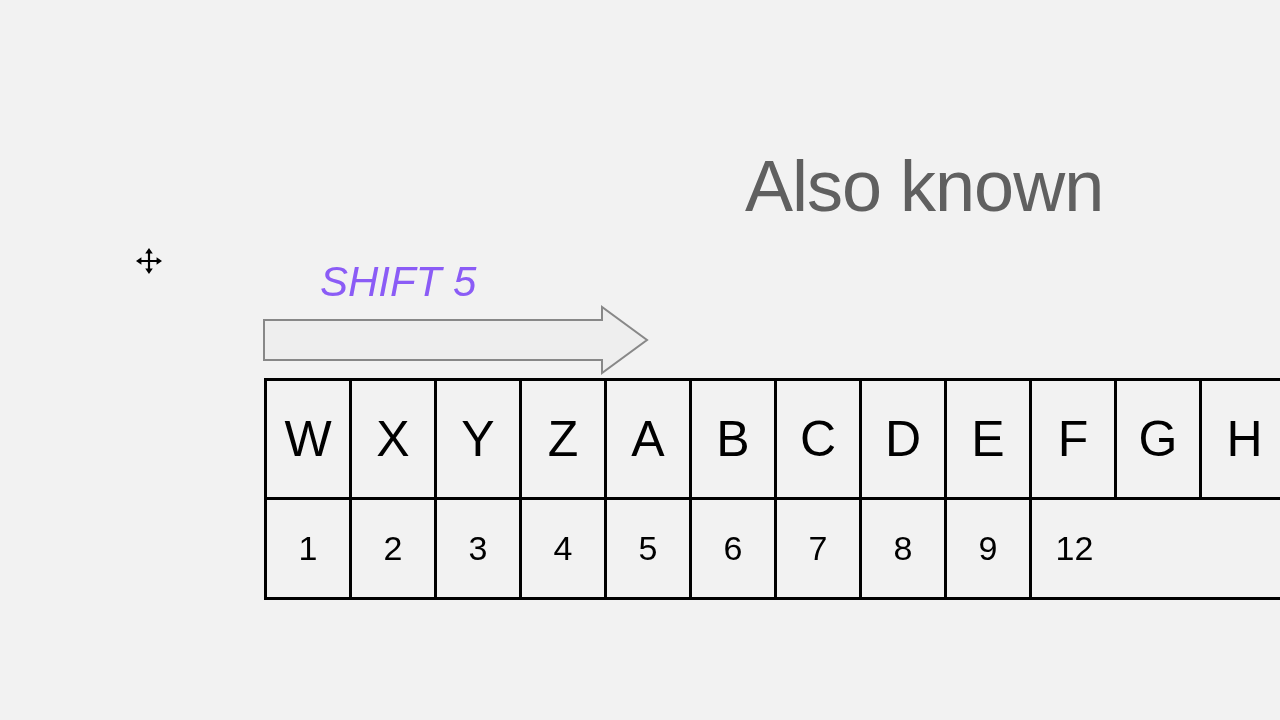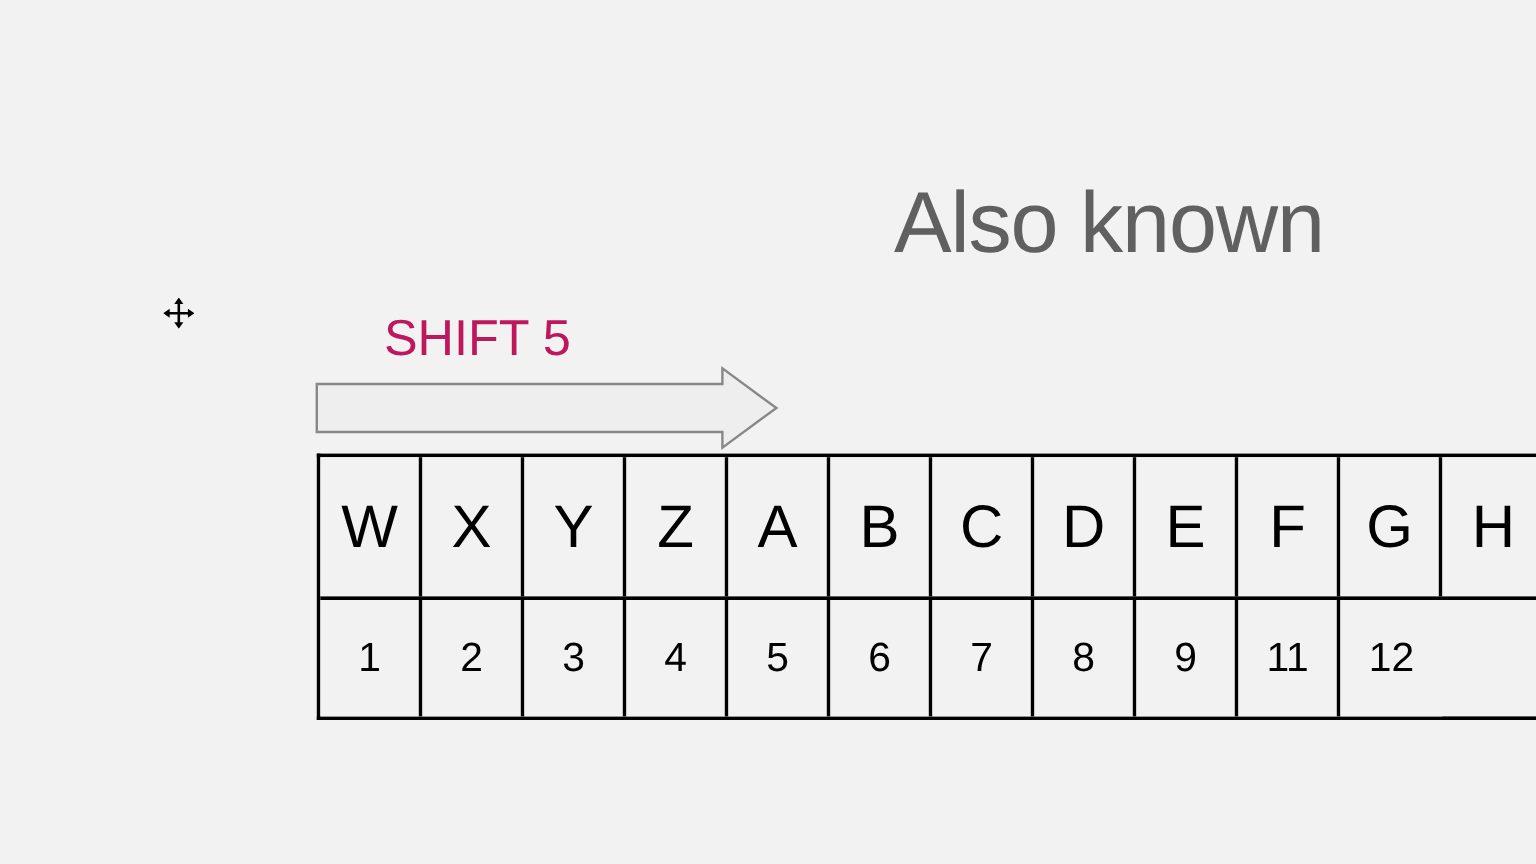--- a/index.html
+++ b/index.html
@@ -18,21 +18,22 @@
       font-size: 72px;
       color: #606060;
       white-space: nowrap;
       letter-spacing: -1px;
     }
     .shift-label {
       position: absolute;
       top: 258px;
       left: 320px;
       font-size: 42px;
-      color: #be185d;
+      color: #8b5cf6;
+      font-style: italic;
     }
     .arrow {
       position: absolute;
       top: 305px;
       left: 262px;
       width: 390px;
       height: 70px;
     }
     .arrow svg {
       display: block;
@@ -126,16 +127,15 @@
   <div class="table-row numbers">
     <div class="cell">1</div>
     <div class="cell">2</div>
     <div class="cell">3</div>
     <div class="cell">4</div>
     <div class="cell">5</div>
     <div class="cell">6</div>
     <div class="cell">7</div>
     <div class="cell">8</div>
     <div class="cell">9</div>
-    <div class="cell">11</div>
     <div class="cell last">12</div>
   </div>
 </div>
 
 </body></html>

